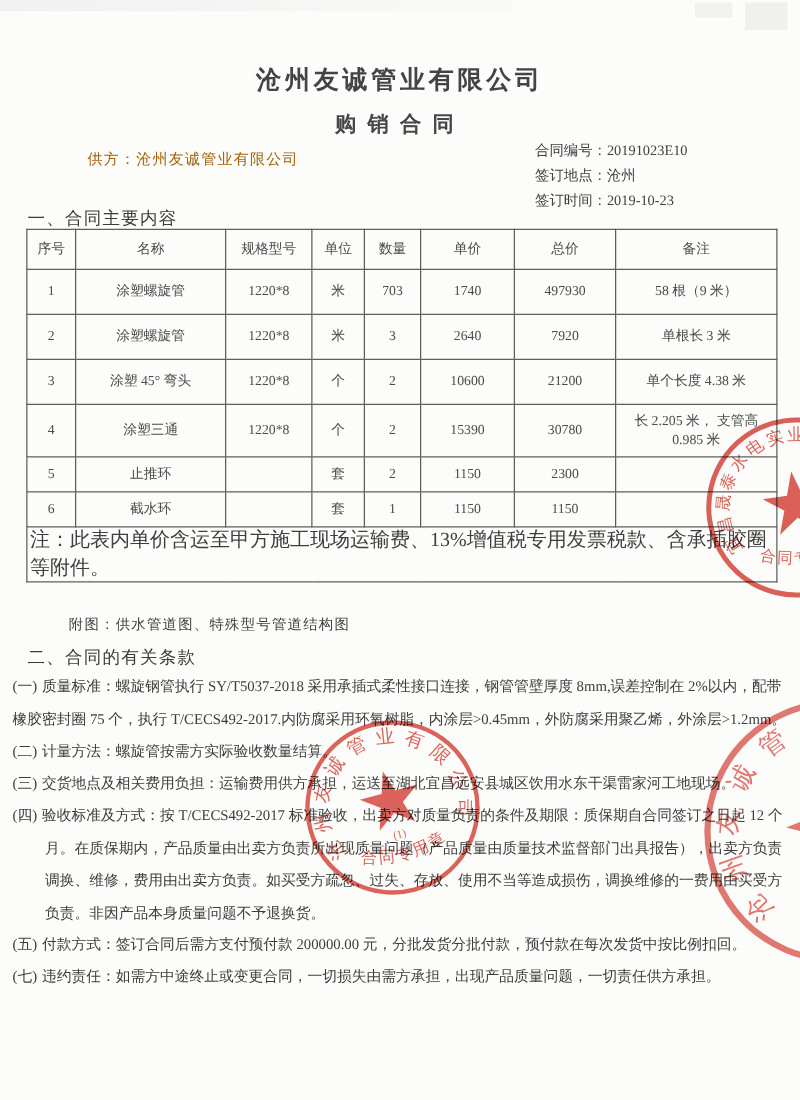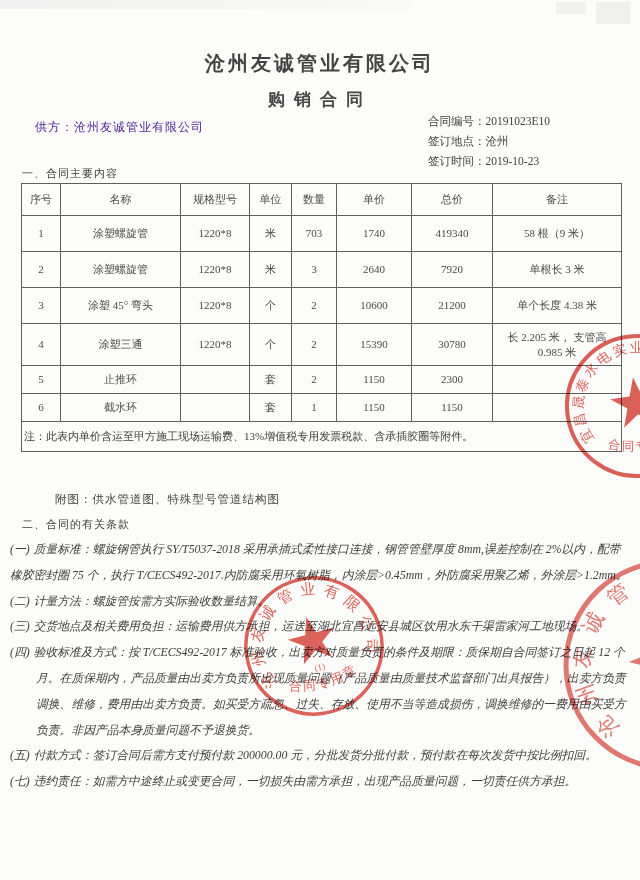--- a/index.html
+++ b/index.html
@@ -13,50 +13,50 @@
   .scan-strip{position:absolute;top:0;left:0;width:410px;height:9px;
     background:linear-gradient(to right,#ececec,#f8f8f7);opacity:.7;}
   .scan-dot-a{position:absolute;top:2px;left:556px;width:30px;height:12px;background:#f1f1f0;}
   .scan-dot-b{position:absolute;top:2px;left:596px;width:34px;height:22px;background:#f0f0ef;}
 
   .company-title{position:absolute;top:50px;left:0;width:640px;text-align:center;
     font-size:20px;font-weight:600;letter-spacing:3px;color:#444;}
   .doc-title{position:absolute;top:88px;left:0;width:640px;text-align:center;
     font-size:17px;font-weight:600;letter-spacing:9px;color:#474747;}
 
-  .line{position:absolute;font-size:12px;color:#4c1d95;letter-spacing:1px;}
+  .line{position:absolute;font-size:12px;color:#a16207;letter-spacing:1px;margin-left:35px;}
   .supplier{top:119px;left:35px;}
   .buyer{top:151px;left:35px;}
   .meta{position:absolute;top:111px;left:428px;font-size:11.5px;line-height:20px;color:#3f3f3f;font-family:Liberation Serif, serif;}
   .meta .row{white-space:nowrap;}
-  .sec-head{position:absolute;font-size:11px;color:#3c3c3c;letter-spacing:1px;}
+  .sec-head{position:absolute;font-size:14px;color:#3c3c3c;letter-spacing:1px;}
   .h1{top:166px;left:22px;}
   .h2{top:517px;left:22px;}
 
   table.items{
     position:absolute;top:183px;left:21px;width:600px;
     border-collapse:collapse;table-layout:fixed;
     font-size:11px;color:#4a4a4a;text-align:center;
   }
   table.items th,table.items td{
     border:1px solid #5e5e5e;padding:0 2px;font-weight:normal;
     overflow:hidden;line-height:1.35;
   }
   tr.hrow{height:32px;}
   tr.r-std{height:36px;}
   tr.r-tall{height:42px;}
   tr.r-short{height:28px;}
   tr.r-total{height:34px;}
   tr.r-note{height:30px;}
-  td.note-cell{text-align:left;padding:3px 6px;font-size:11px;color:#3e3e3e;}
+  td.note-cell{text-align:left;padding:3px 6px;font-size:16px;color:#3e3e3e;}
 
   .attach{position:absolute;top:492px;left:22px;font-size:11.5px;color:#3f3f3f;letter-spacing:1px;padding-left:33px;}
 
   .clauses{position:absolute;top:537px;left:10px;width:622px;
-    font-size:11.8px;line-height:25.8px;color:#3c3c3c;font-style:italic;}
+    font-size:11.8px;line-height:25.8px;color:#3c3c3c;}
   .clauses p{margin:0;}
   .clauses p.hang{padding-left:26px;text-indent:-26px;}
   .cno{margin-right:4px;}
 
   .stamp{position:absolute;mix-blend-mode:multiply;pointer-events:none;}
   .stamp text{font-family:"Liberation Serif","DejaVu Serif",serif;}
 </style>
 </head>
 <body>
 
@@ -102,21 +102,21 @@
       <th>总价</th>
       <th>备注</th>
     </tr>
     <tr class="r-std">
       <td>1</td>
       <td>涂塑螺旋管</td>
       <td>1220*8</td>
       <td>米</td>
       <td>703</td>
       <td>1740</td>
-      <td>419340</td>
+      <td>497930</td>
       <td>58 根（9 米）</td>
     </tr>
     <tr class="r-std">
       <td>2</td>
       <td>涂塑螺旋管</td>
       <td>1220*8</td>
       <td>米</td>
       <td>3</td>
       <td>2640</td>
       <td>7920</td>

